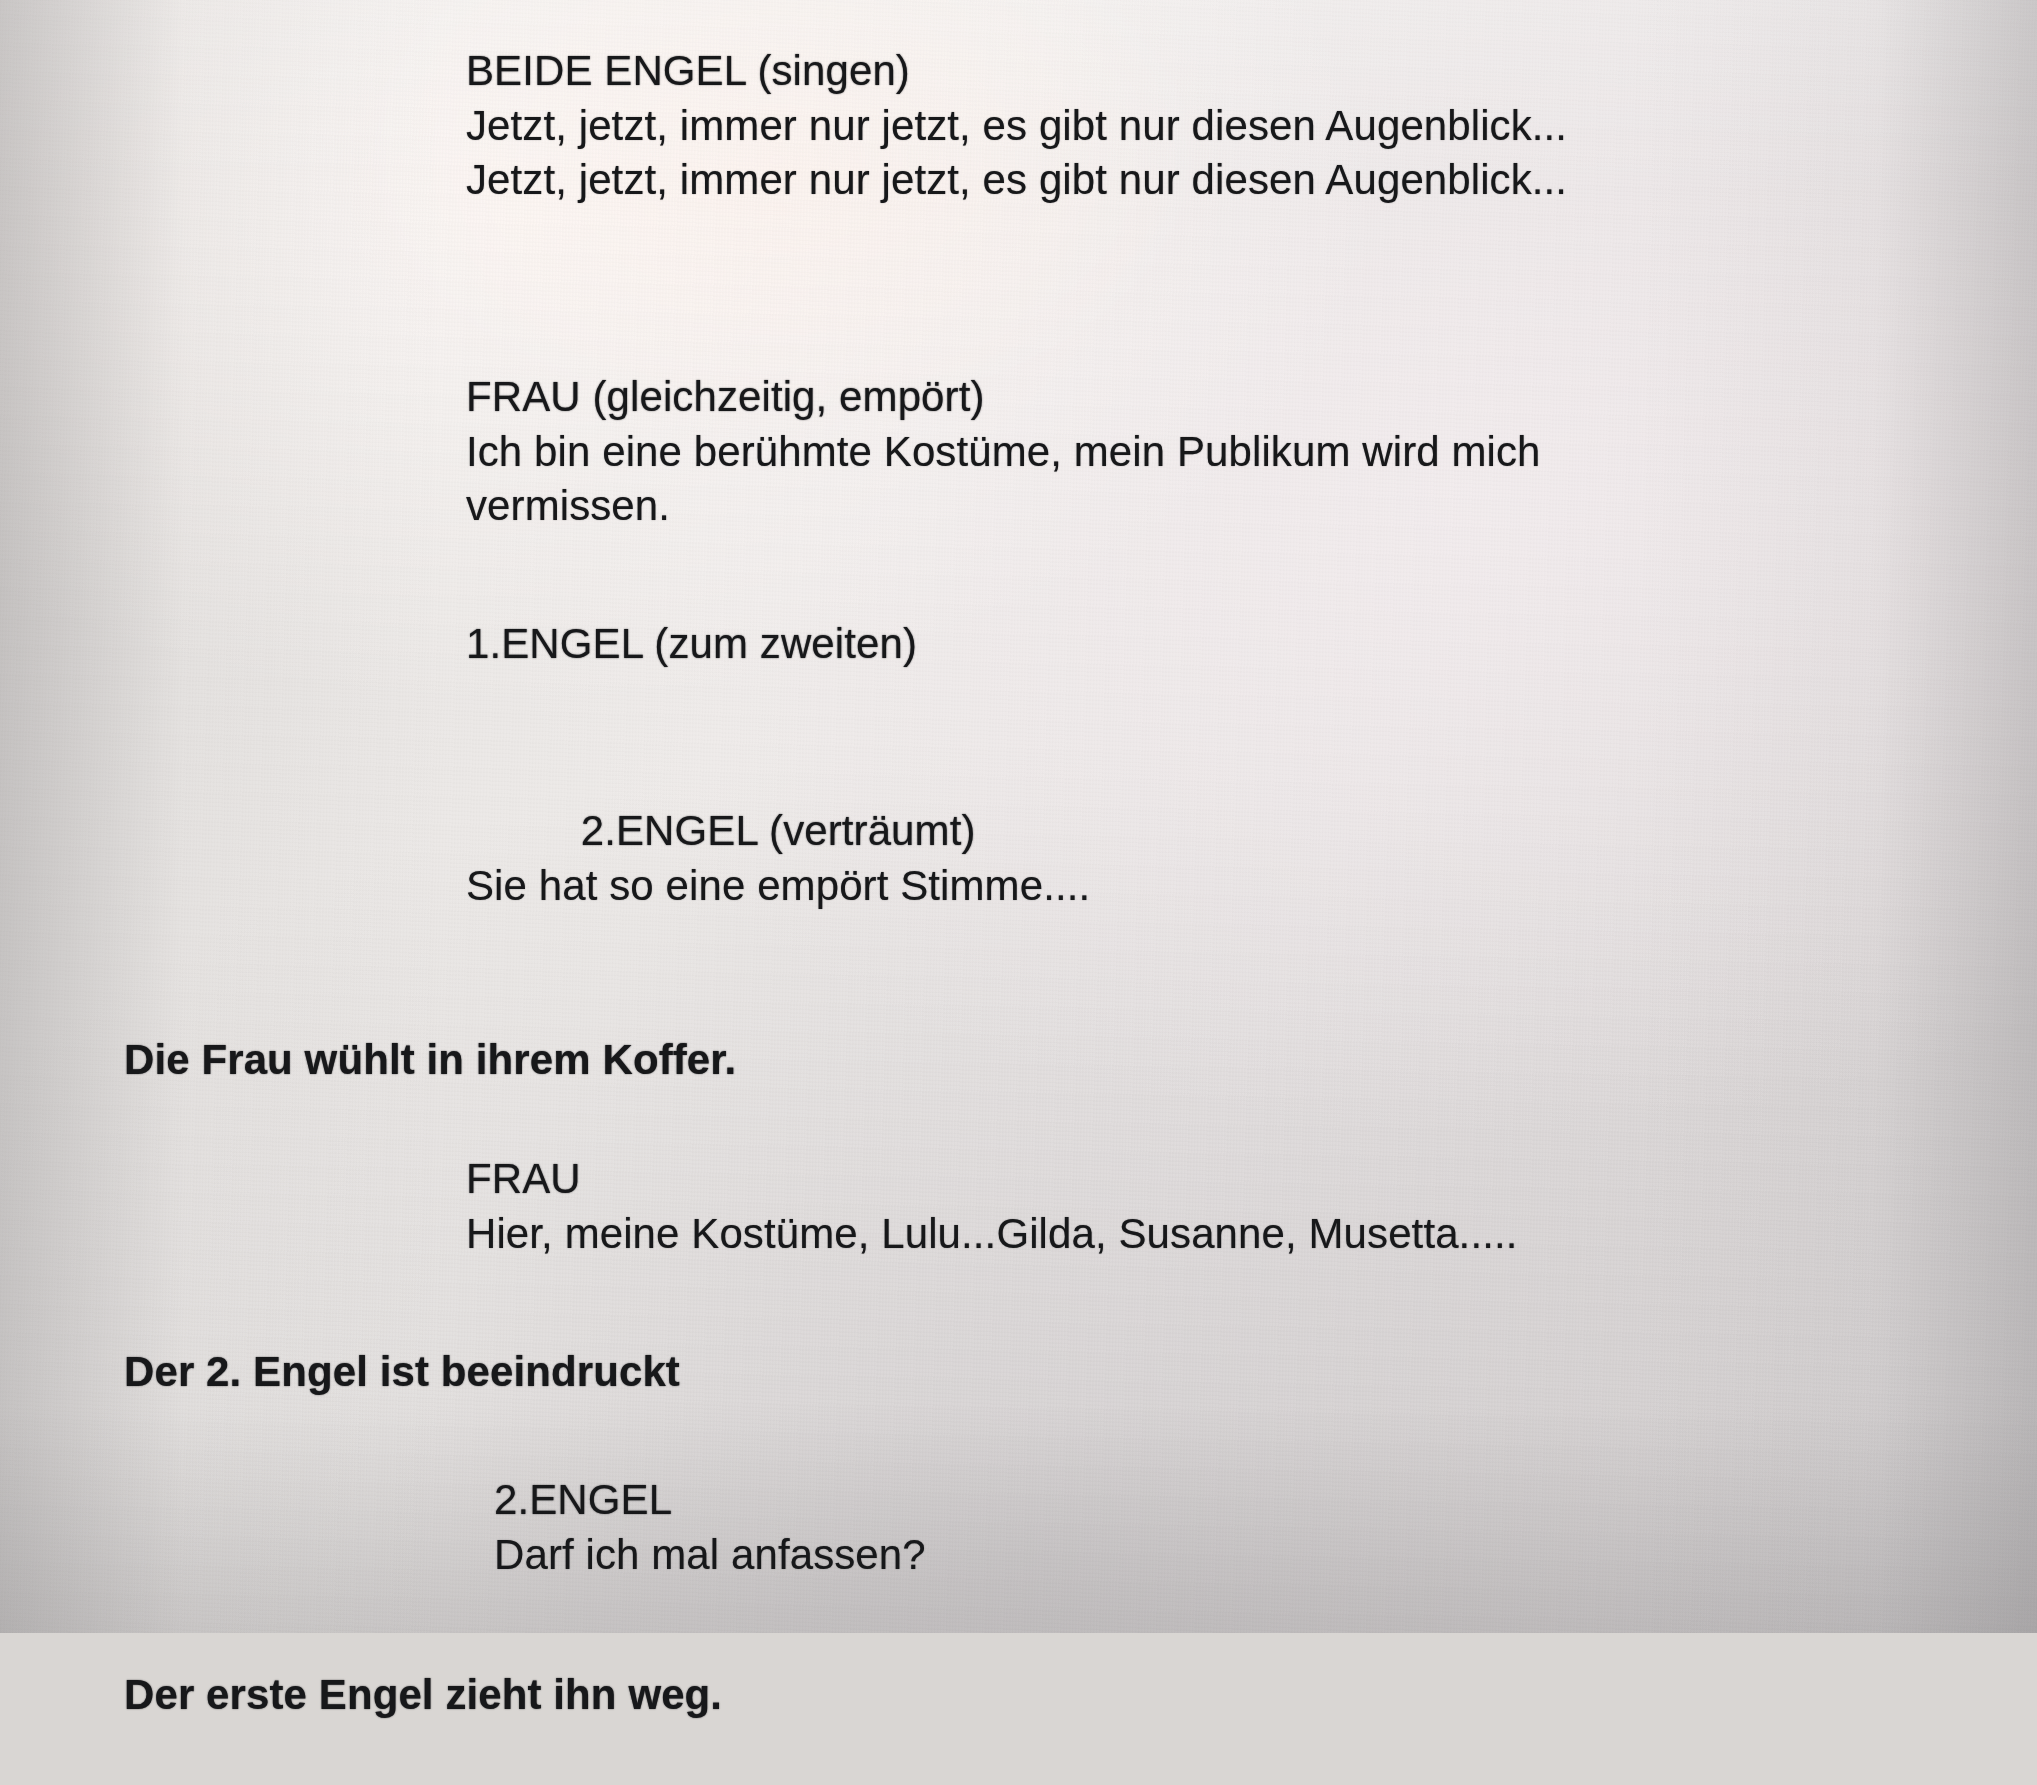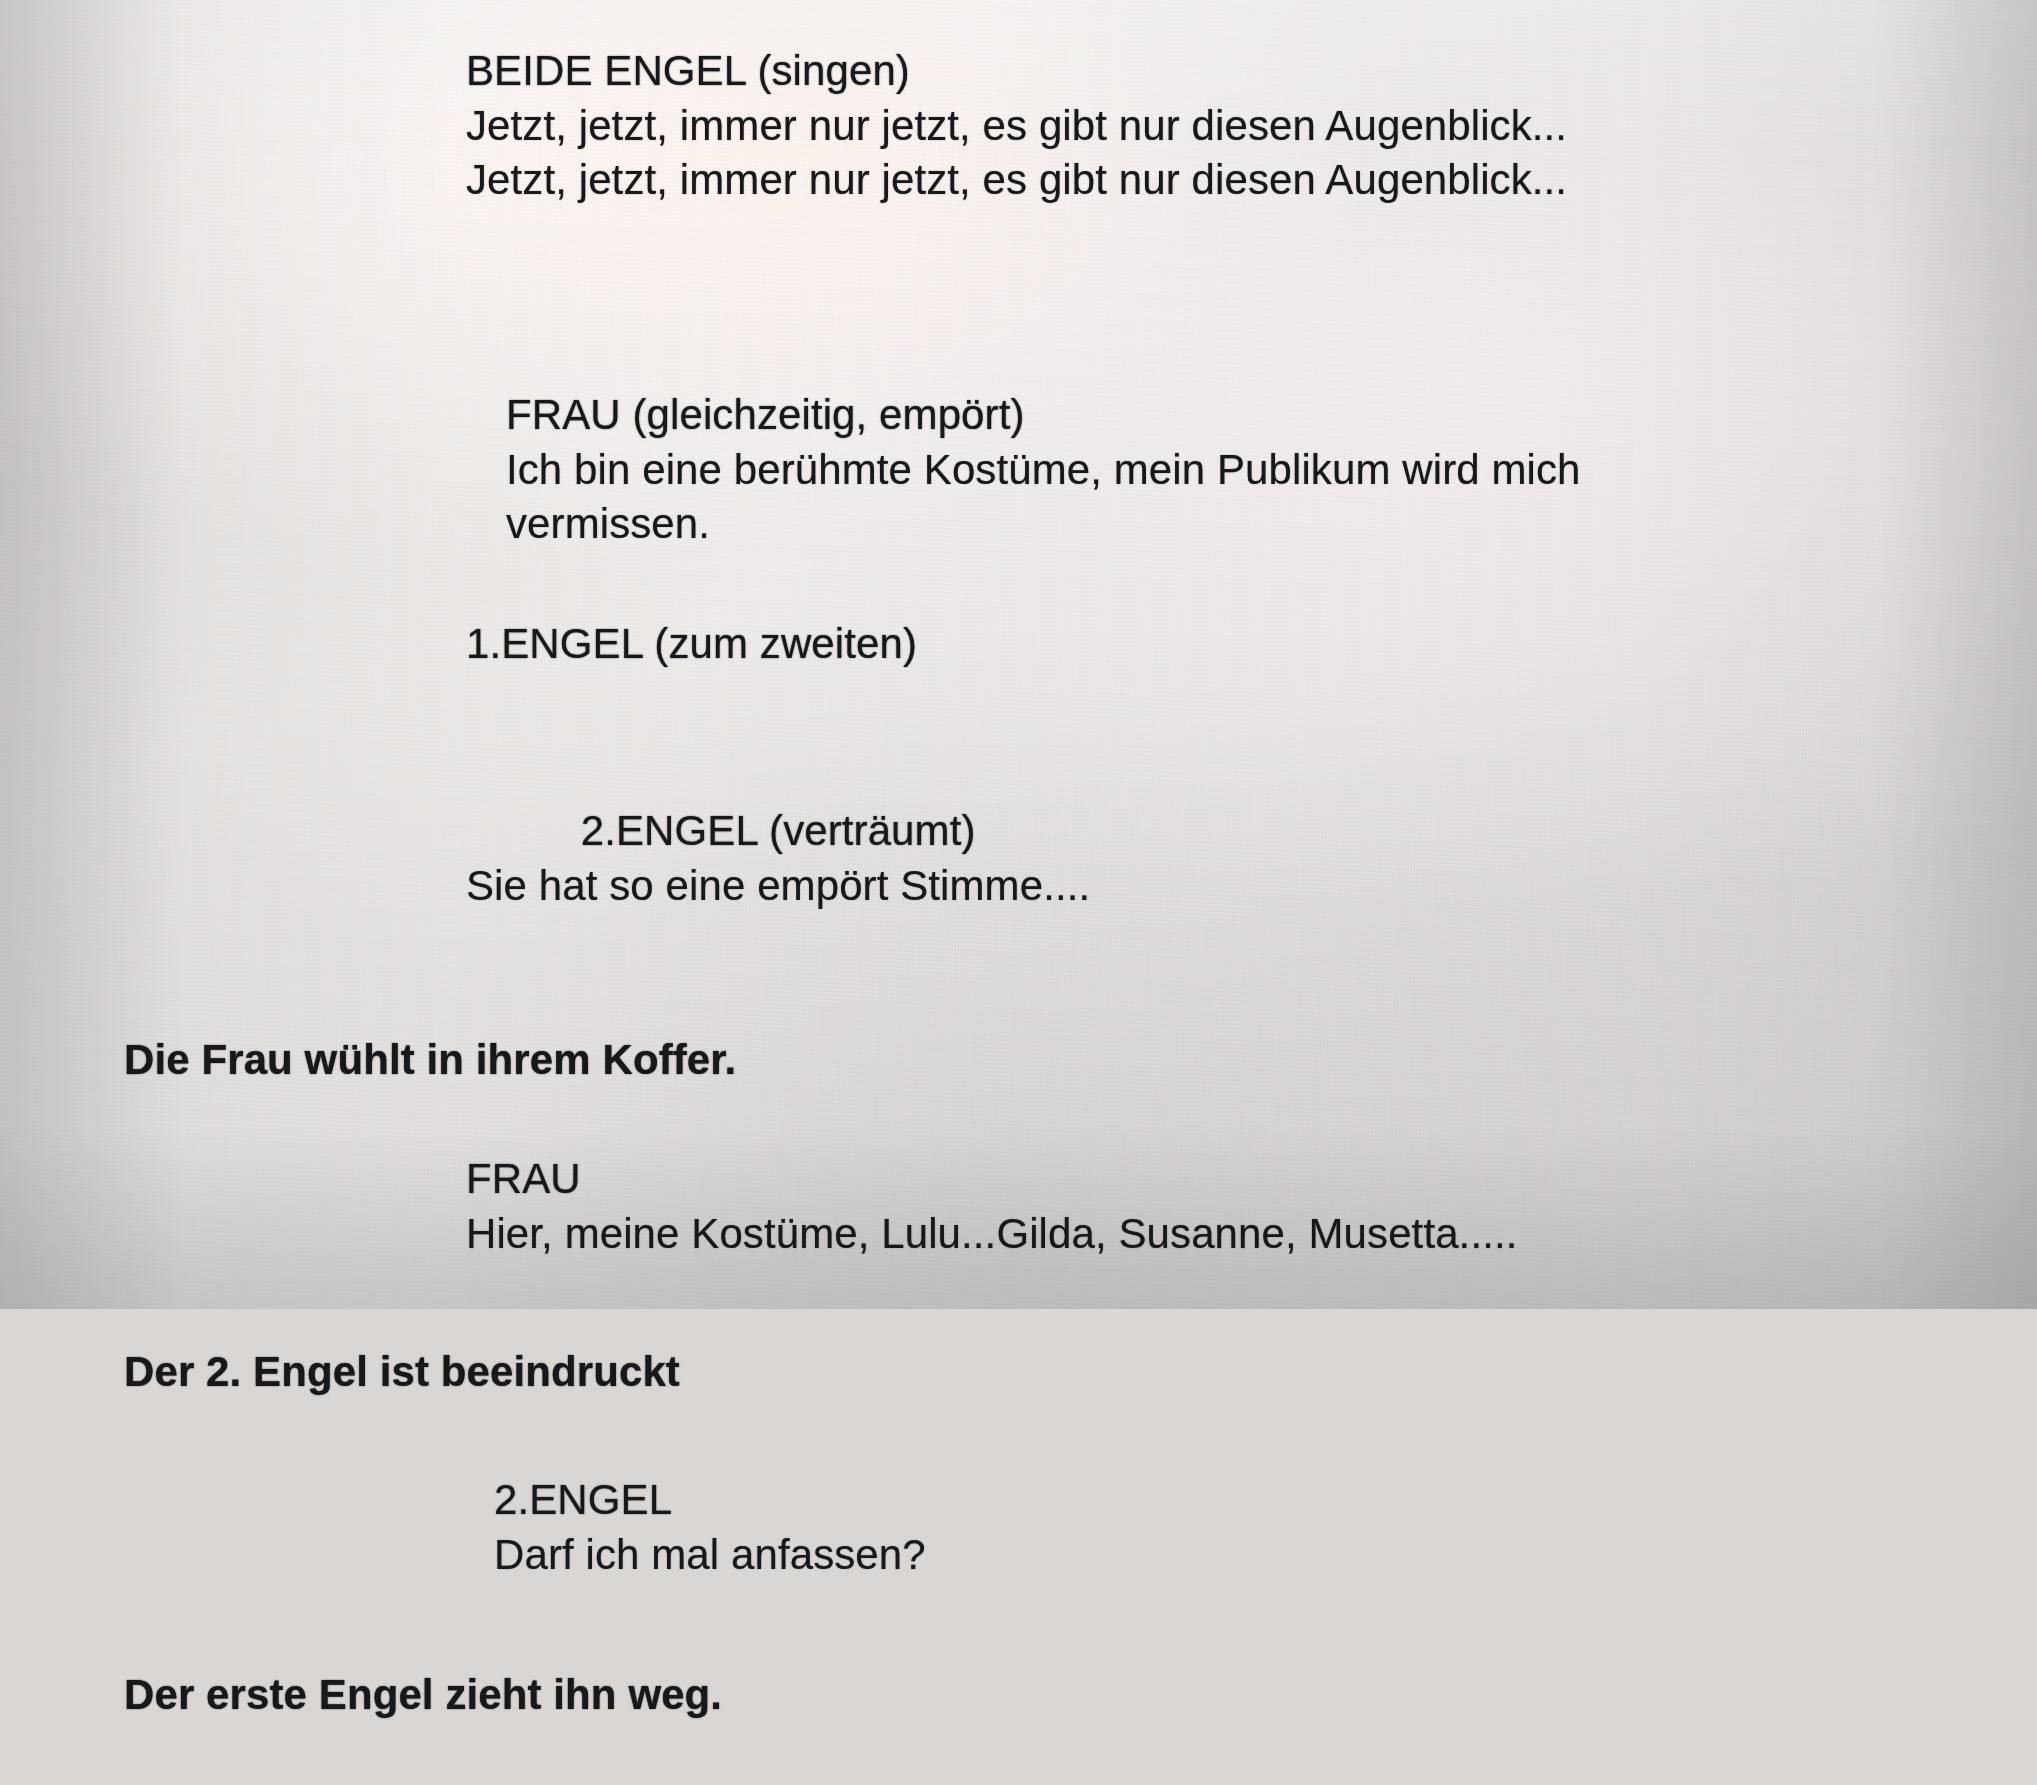--- a/index.html
+++ b/index.html
@@ -11,21 +11,21 @@
     height: 1785px;
     overflow: hidden;
     font-family: "Liberation Sans", sans-serif;
     background: #d9d6d3;
   }
 
   
   #page {
     position: relative;
     width: 2038px;
-    height: 1309px;
+    height: 1633px;
     background:
       radial-gradient(ellipse 60% 45% at 26% 12%, rgba(255,250,248,0.85) 0%, rgba(255,250,248,0.0) 70%),
       radial-gradient(ellipse 70% 55% at 72% 30%, rgba(246,239,241,0.75) 0%, rgba(246,239,241,0.0) 72%),
       radial-gradient(ellipse 90% 70% at 50% 95%, rgba(197,194,195,0.55) 0%, rgba(197,194,195,0.0) 70%),
       linear-gradient(115deg, #e2dedb 0%, #e9e6e4 18%, #eeebe9 38%, #e8e4e4 62%, #dcd8d8 82%, #cfcccd 100%);
   }
   
   #grain {
     position: absolute;
     inset: 0;
@@ -100,21 +100,21 @@
   <div id="vignette"></div>
 
   <div id="text-layer">
 
     <div class="block indent-dialogue" style="top: 44px;">
       <div class="line heavy speaker">BEIDE ENGEL (singen)</div>
       <div class="line">Jetzt, jetzt, immer nur jetzt, es gibt nur diesen Augenblick...</div>
       <div class="line">Jetzt, jetzt, immer nur jetzt, es gibt nur diesen Augenblick...</div>
     </div>
 
-    <div class="block indent-dialogue" style="top: 388px; margin-left: 40px;">
+    <div class="block indent-dialogue" style="top: 370px;">
       <div class="line heavy speaker">FRAU (gleichzeitig, empört)</div>
       <div class="line">Ich bin eine berühmte Kostüme, mein Publikum wird mich</div>
       <div class="line">vermissen.</div>
     </div>
 
     <div class="block indent-dialogue" style="top: 617px;">
       <div class="line heavy speaker">1.ENGEL (zum zweiten)</div>
     </div>
 
     <div class="block indent-dialogue" style="top: 804px; text-align: center;">

